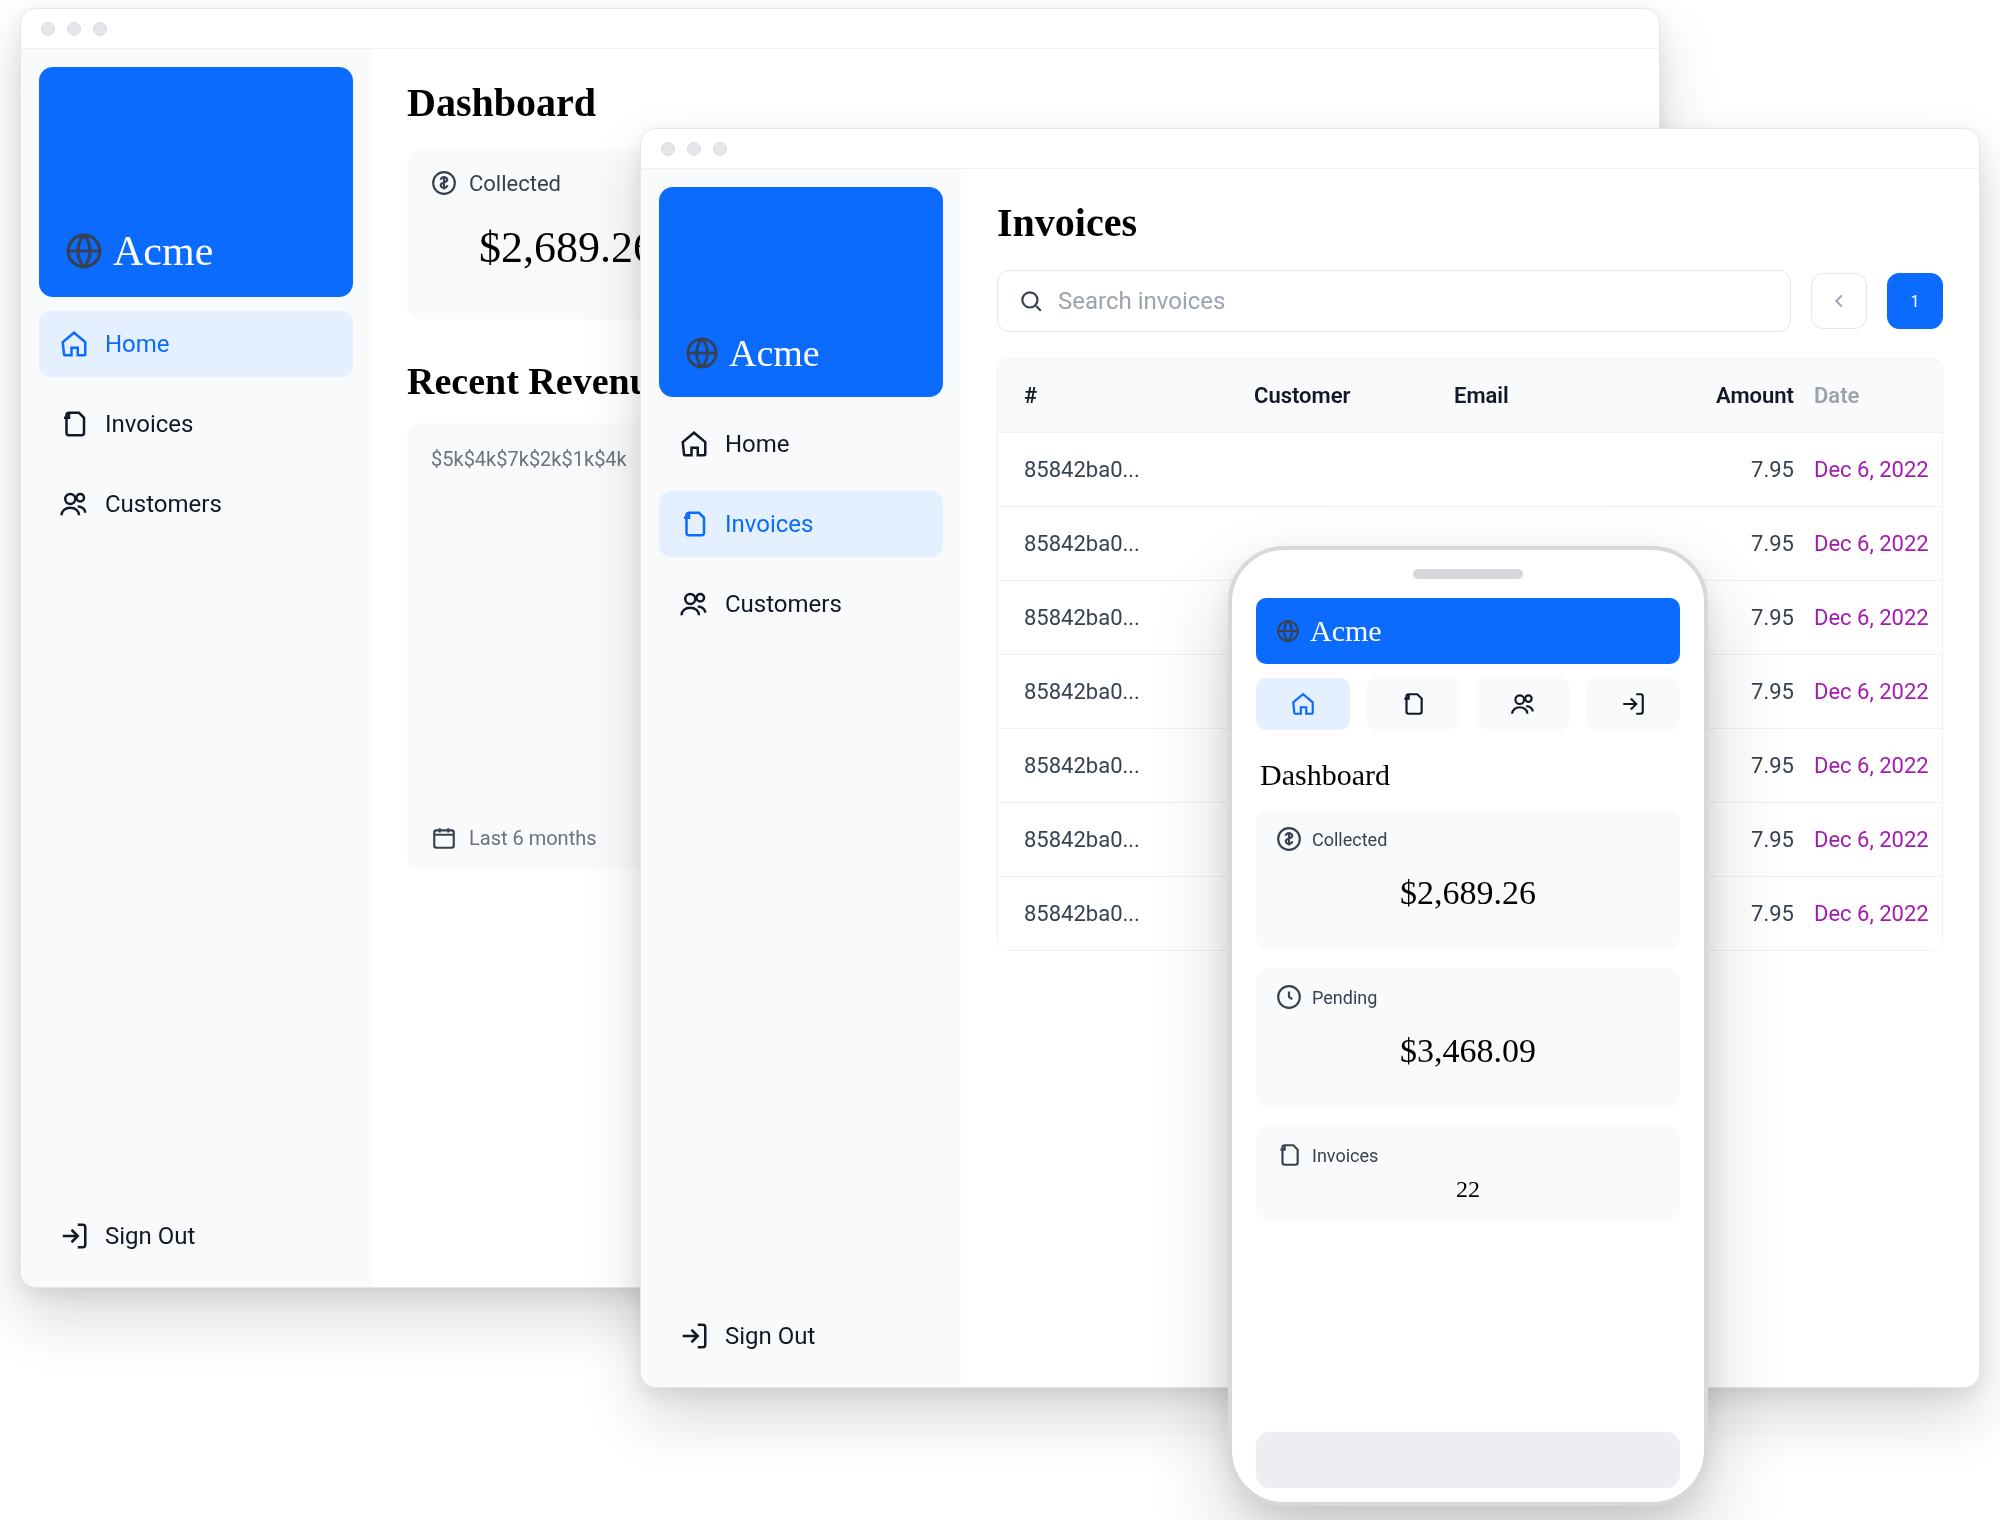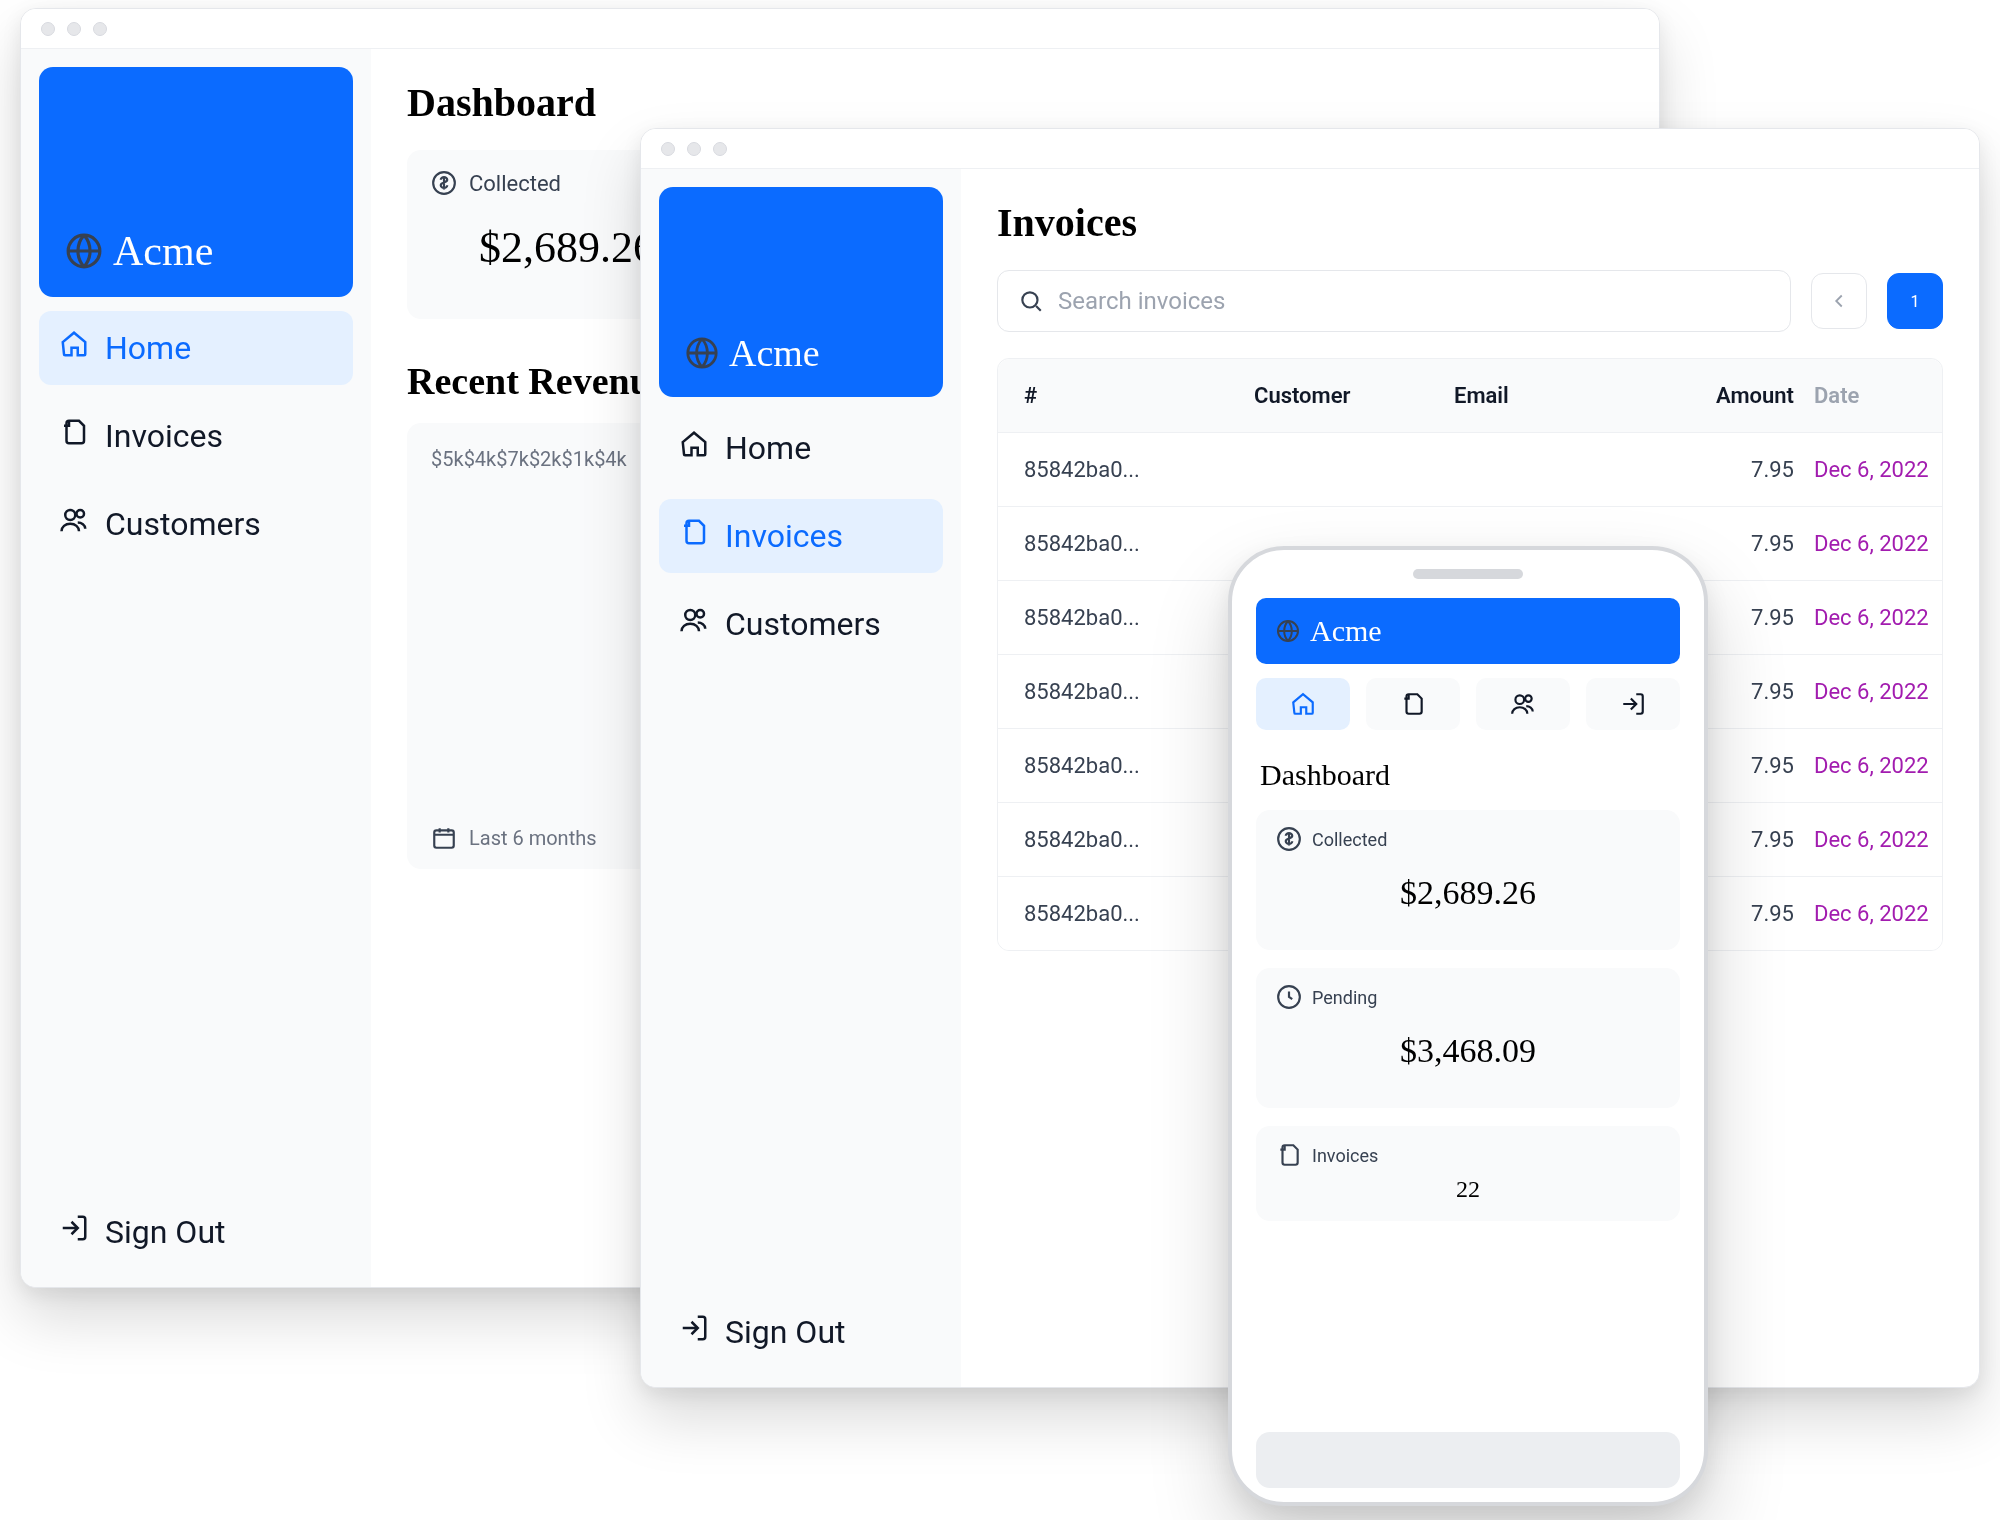--- a/index.html
+++ b/index.html
@@ -50,24 +50,25 @@
     display: flex;
     align-items: flex-end;
     padding: 22px 26px;
     color: #fff;
   }
   .logo-row { display:flex; align-items:center; gap:10px; }
   .logo-text { font-family: Georgia, "Times New Roman", serif; font-size: 42px; }
 
   .nav-item {
     display: flex;
+    align-items: center;
     gap: 16px;
     padding: 18px 20px;
     border-radius: 12px;
-    font-size: 32px;
+    font-size: 24px;
     color: #111827;
     background: #f9fafb;
     cursor: pointer;
   }
   .nav-item.active { background: #e4f0ff; color: #0b6bff; }
   .nav-item.active svg { stroke: #0b6bff; }
   .nav-item svg { width: 30px; height: 30px; stroke:#111827; stroke-width:2; fill:none; }
 
   .sidebar-spacer { flex: 1; background:#f9fafb; border-radius:12px; }
   .signout { margin-top: 8px; }

